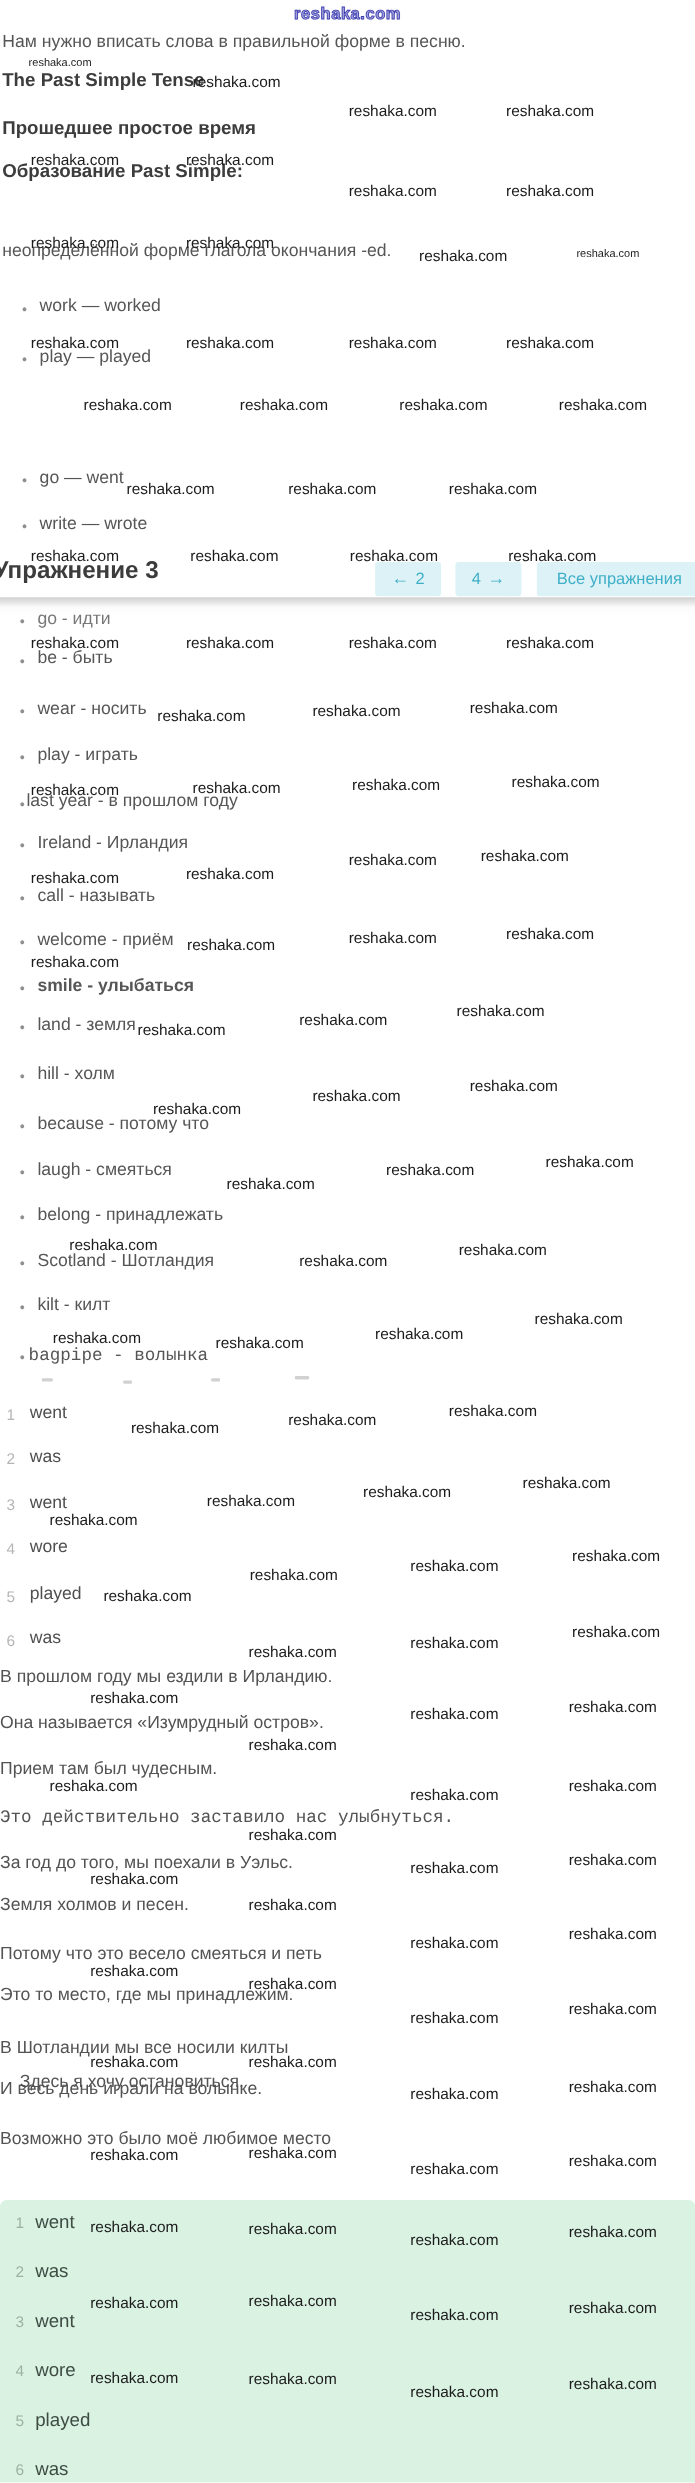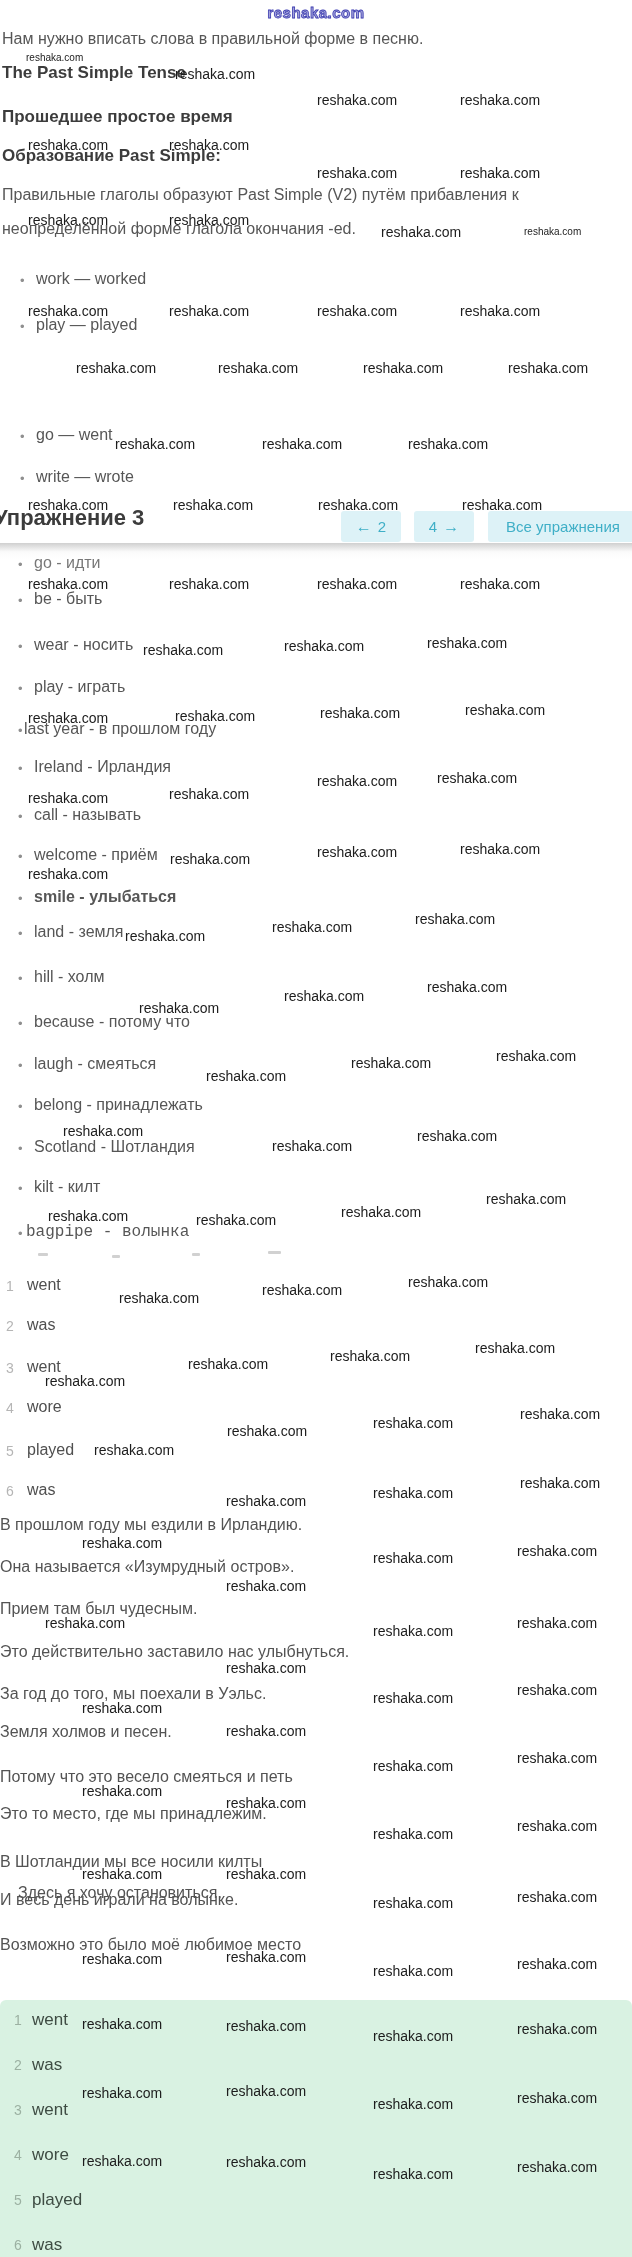--- a/index.html
+++ b/index.html
@@ -66,21 +66,20 @@
 <div id="page">
 
   <div id="logo-wrap">
     <span id="logo">reshaka.com</span>
   </div>
 
   <div class="abs para" style="top:30px">Нам нужно вписать слова в правильной форме в песню.</div>
   <div class="abs h-bold" style="top:63px">The Past Simple Tense</div>
   <div class="abs h-bold" style="top:107px">Прошедшее простое время</div>
   <div class="abs h-bold" style="top:146px">Образование Past Simple:</div>
-  <div class="abs para" style="top:186px">Правильные глаголы образуют Past Simple (V2) путём прибавления к</div>
   <div class="abs para" style="top:220px">неопределённой форме глагола окончания -ed.</div>
 
   <div class="abs" id="exercise-title">Упражнение 3</div>
   <button class="nav-btn" id="nav-prev">
     <span class="nav-arrow">←</span>
     <span>2</span>
   </button>
   <button class="nav-btn" id="nav-next">
     <span>4</span>
     <span class="nav-arrow">→</span>
@@ -226,21 +225,21 @@
         <span class="ans-num">5</span>
         <span class="ans-word">played</span>
       </div>
       <div class="answer-row green" style="top: 2235px;">
         <span class="ans-num">6</span>
         <span class="ans-word">was</span>
       </div>
       <div class="tr-line" style="top: 1516px;">В прошлом году мы ездили в Ирландию.</div>
       <div class="tr-line" style="top: 1558px;">Она называется «Изумрудный остров».</div>
       <div class="tr-line" style="top: 1600px;">Прием там был чудесным.</div>
-      <div class="tr-line" style="top: 1643px;">Это действительно заставило нас улыбнуться.</div>
+      <div class="tr-line" style="top: 1643px; font-family: Liberation Mono, monospace;">Это действительно заставило нас улыбнуться.</div>
       <div class="tr-line" style="top: 1685px;">За год до того, мы поехали в Уэльс.</div>
       <div class="tr-line" style="top: 1723px;">Земля холмов и песен.</div>
       <div class="tr-line" style="top: 1768px;">Потому что это весело смеяться и петь</div>
       <div class="tr-line" style="top: 1805px;">Это то место, где мы принадлежим.</div>
       <div class="tr-line" style="top: 1853px;">В Шотландии мы все носили килты</div>
       <div class="tr-line" style="top: 1891px;">И весь день играли на волынке.</div>
       <div class="tr-line" style="top: 1936px;">Возможно это было моё любимое место</div>
       <div class="tr-line" style="top: 1884px; margin-left: 18px;">Здесь я хочу остановиться.</div>
     </div>
   <div id="wm-layer">

